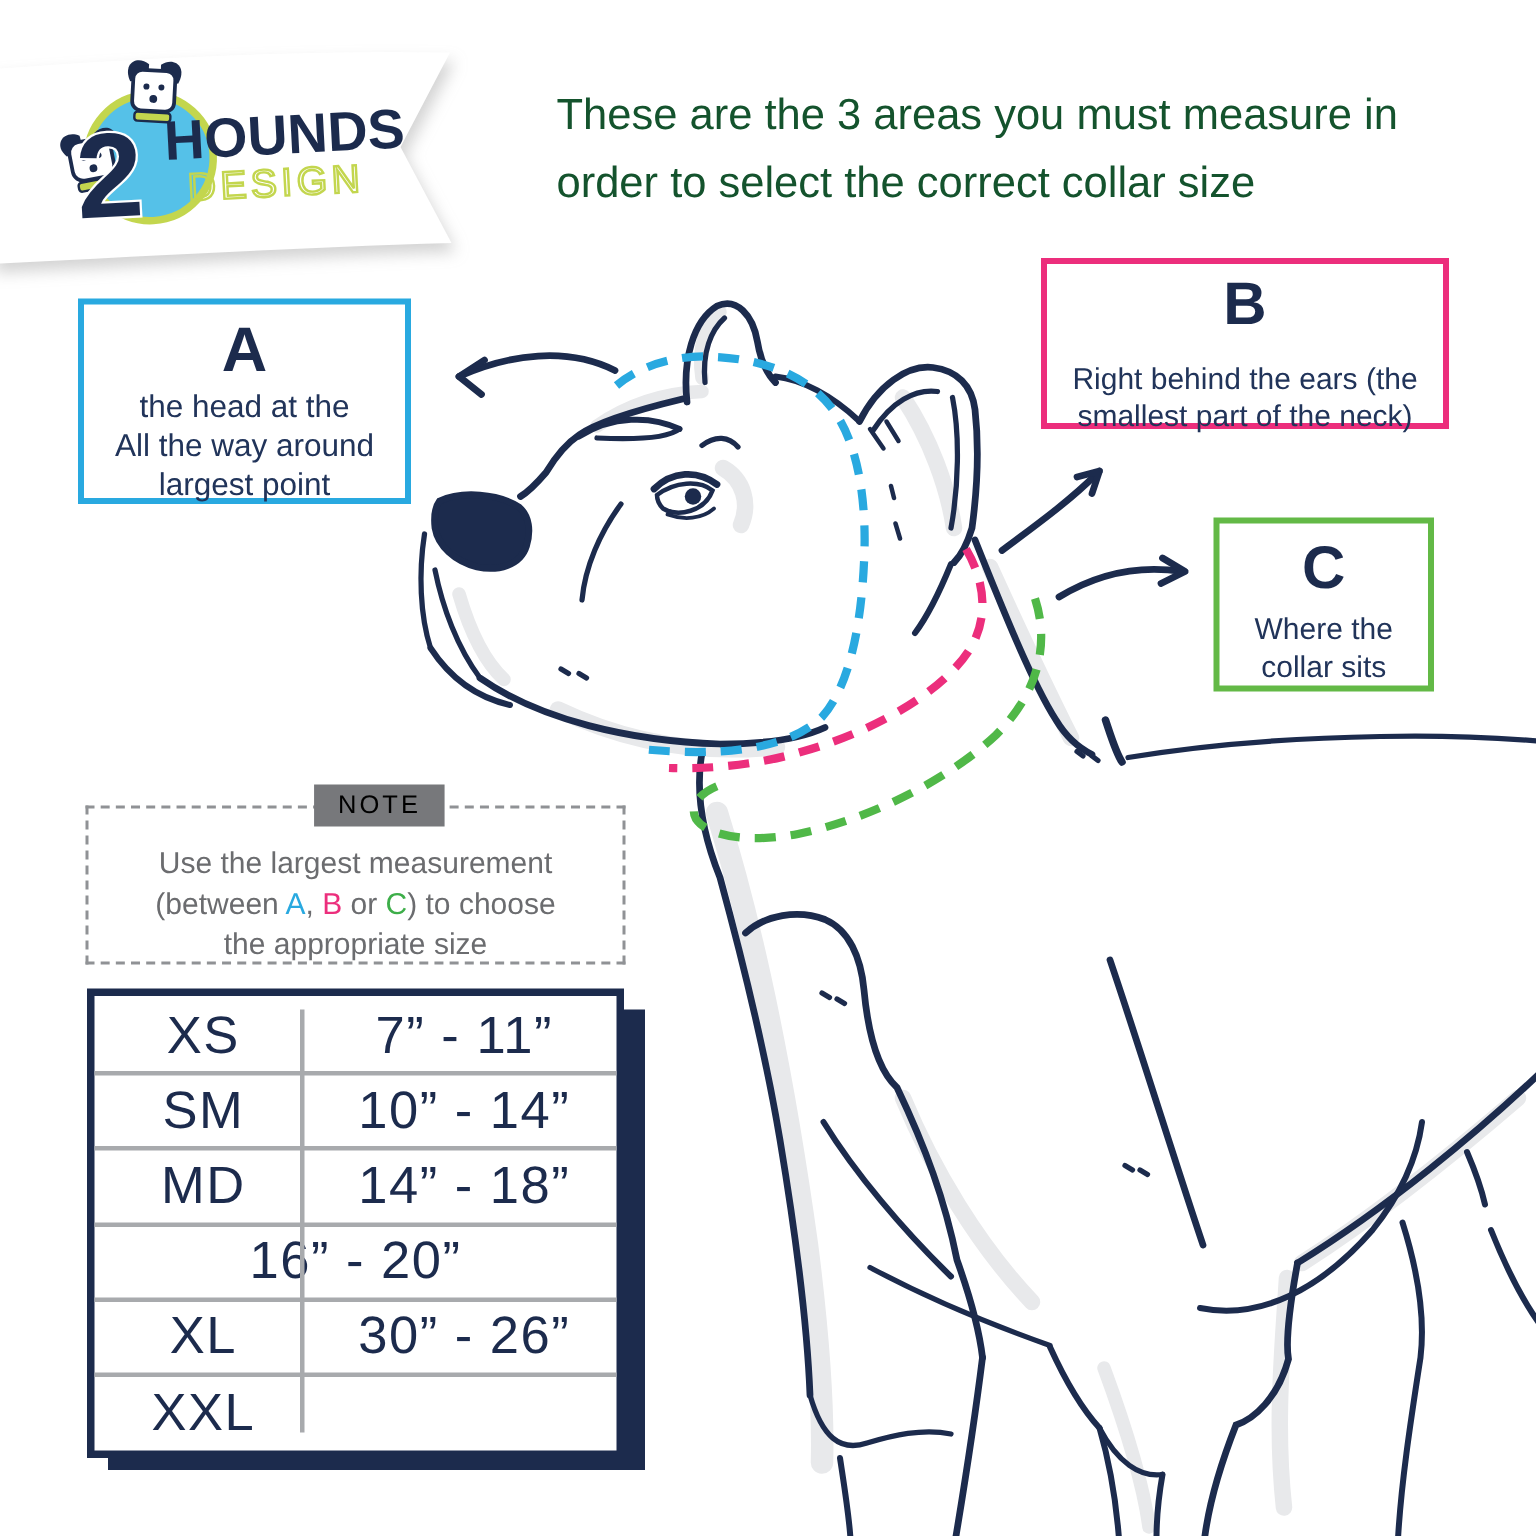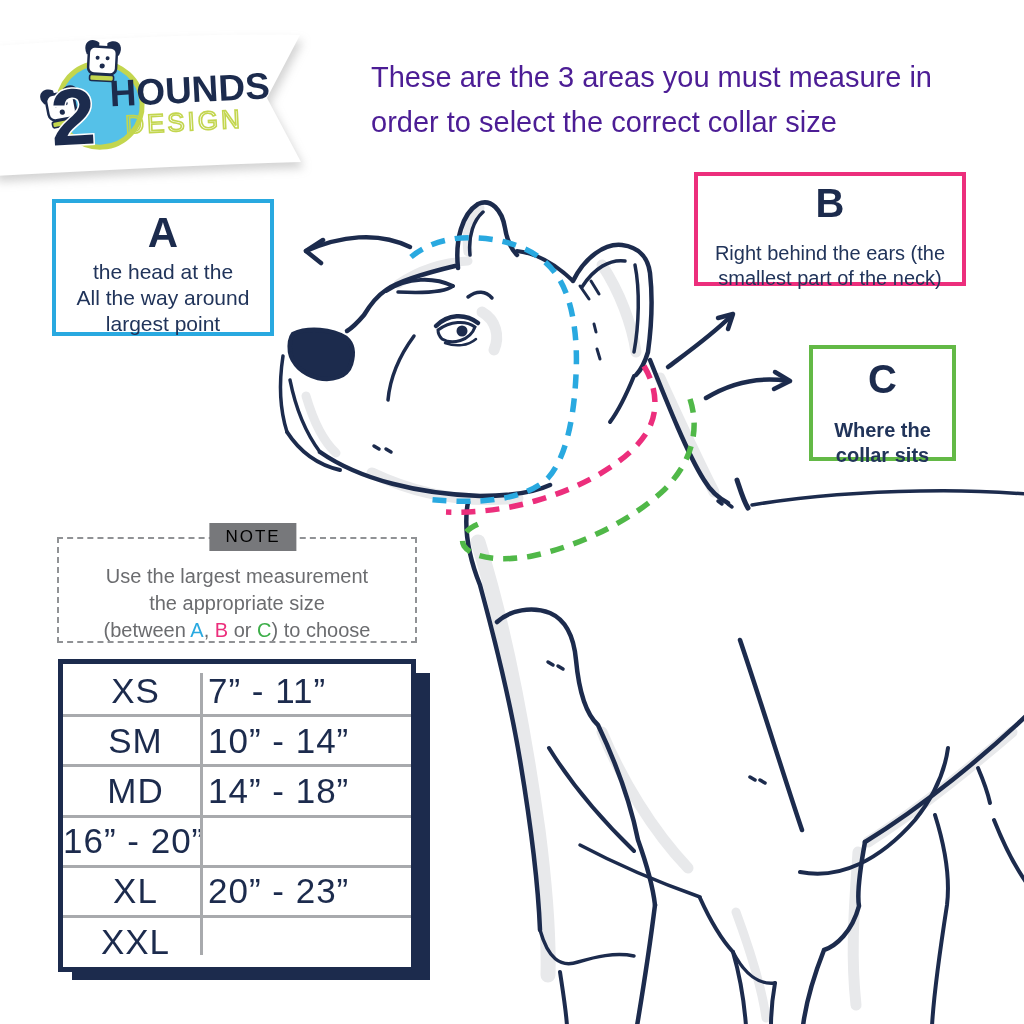--- a/index.html
+++ b/index.html
@@ -1,57 +1,57 @@
 <!DOCTYPE html>
 <html><head>
 <meta charset="utf-8">
 <style>
   html,body{margin:0;padding:0;}
   body{width:1024px;height:1024px;position:relative;background:#ffffff;overflow:hidden;
        font-family:"Liberation Sans",sans-serif;}
   .abs{position:absolute;}
 
   
-  #header{left:371px;top:55px;width:630px;color:#4c1d95;font-size:29px;line-height:45px;}
+  #header{left:371px;top:55px;width:630px;color:#14532d;font-size:29px;line-height:45px;}
 
   
   #dog{left:0;top:0;}
 
   
   #ribbon{left:0;top:6px;}
   .ribbon-path{filter:drop-shadow(3px 6px 5px rgba(110,110,110,.30));}
 
   
   .mbox{background:#ffffff;text-align:center;color:#21345A;}
   .mbox .letter{font-weight:bold;color:#1C2B4D;}
   #boxA{left:52px;top:199px;width:214px;height:129px;border:4px solid #29A9E0;}
   #boxA .letter{font-size:42px;margin-top:6px;}
   #boxA .mtext{font-size:21px;line-height:26px;margin-top:2px;}
   #boxB{left:694px;top:172px;width:264px;height:106px;border:4px solid #EC2E7C;}
   #boxB .letter{font-size:40px;margin-top:5px;}
   #boxB .mtext{font-size:20px;line-height:25px;margin-top:15px;}
   #boxC{left:809px;top:345px;width:139px;height:108px;border:4px solid #63B946;}
   #boxC .letter{font-size:40px;margin-top:8px;}
-  #boxC .mtext{font-size:20px;line-height:25px;margin-top:16px;font-weight:bold;}
+  #boxC .mtext{font-size:20px;line-height:25px;margin-top:6px;}
 
   
   #note{left:57px;top:537px;width:356px;height:102px;border:2px dashed #909295;background:#fff;}
   #note-tag{left:50%;top:-16px;transform:translateX(-50%);background:#77787B;color:#000000;
             font-size:17px;letter-spacing:2px;padding:4px 16px;margin-left:16px;}
   #note-text{margin-top:24px;text-align:center;color:#6B6C6F;font-size:20px;line-height:27px;}
   .note-line{white-space:pre;}
   .accA{color:#29A9E0;} .accB{color:#EC2E7C;} .accC{color:#3DAE49;}
 
   
   #table-shadow{left:72px;top:673px;width:358px;height:307px;background:#1C2B4D;}
   #table{left:58px;top:659px;width:348px;height:297px;background:#ffffff;border:5px solid #1C2B4D;padding:3px 0;}
   .trow{display:flex;height:47.2px;align-items:center;color:#1C2B4D;font-size:35px;}
   .trow:not(:last-child){border-bottom:3px solid #A8AAAD;}
   .tsize{width:145px;text-align:center;letter-spacing:1px;}
-  .trange{flex:1;letter-spacing:1px;}
+  .trange{flex:1;text-align:center;letter-spacing:1px;}
   #vline{left:137px;top:9px;bottom:12px;width:3px;background:#A8AAAD;}
 </style>
 </head>
 <body>
 
 <svg id="dog" class="abs" width="1024" height="1024" viewBox="0 0 1024 1024">
 
   <g stroke="#E8E9EB" fill="none" stroke-linecap="round">
     <path d="M 468,252 C 465,232 470,216 480,208" stroke-width="9"></path>
     <path d="M 602,265 C 620,292 632,325 636,352" stroke-width="11"></path>
@@ -215,22 +215,22 @@
   <div class="mtext">
     <div>Where the</div>
     <div>collar sits</div>
   </div>
 </div>
 
 <div id="note" class="abs">
   <div id="note-tag" class="abs">NOTE</div>
   <div id="note-text">
     <div class="note-line">Use the largest measurement</div>
+    <div class="note-line"><span>(between </span><span class="accA">A</span><span>, </span><span class="accB">B</span><span> or </span><span class="accC">C</span><span>) to choose</span></div>
     <div class="note-line">the appropriate size</div>
-    <div class="note-line"><span>(between </span><span class="accA">A</span><span>, </span><span class="accB">B</span><span> or </span><span class="accC">C</span><span>) to choose</span></div>
   </div>
 </div>
 
 <div id="table-shadow" class="abs"></div>
 <div id="table" class="abs">
   <div id="vline" class="abs"></div>
 
 <div class="trow" style="">
     <div class="tsize">XS</div>
     <div class="trange">7” - 11”</div>
@@ -241,18 +241,18 @@
   </div>
     <div class="trow" style="">
     <div class="tsize">MD</div>
     <div class="trange">14” - 18”</div>
   </div>
     <div class="trow" style="">
     <div class="trange">16” - 20”</div>
   </div>
     <div class="trow" style="">
     <div class="tsize">XL</div>
-    <div class="trange">20” - 23”</div>
+    <div class="trange">30” - 26”</div>
   </div>
     <div class="trow" style="">
     <div class="tsize">XXL</div>
   </div>
   </div>
 
 </body></html>

